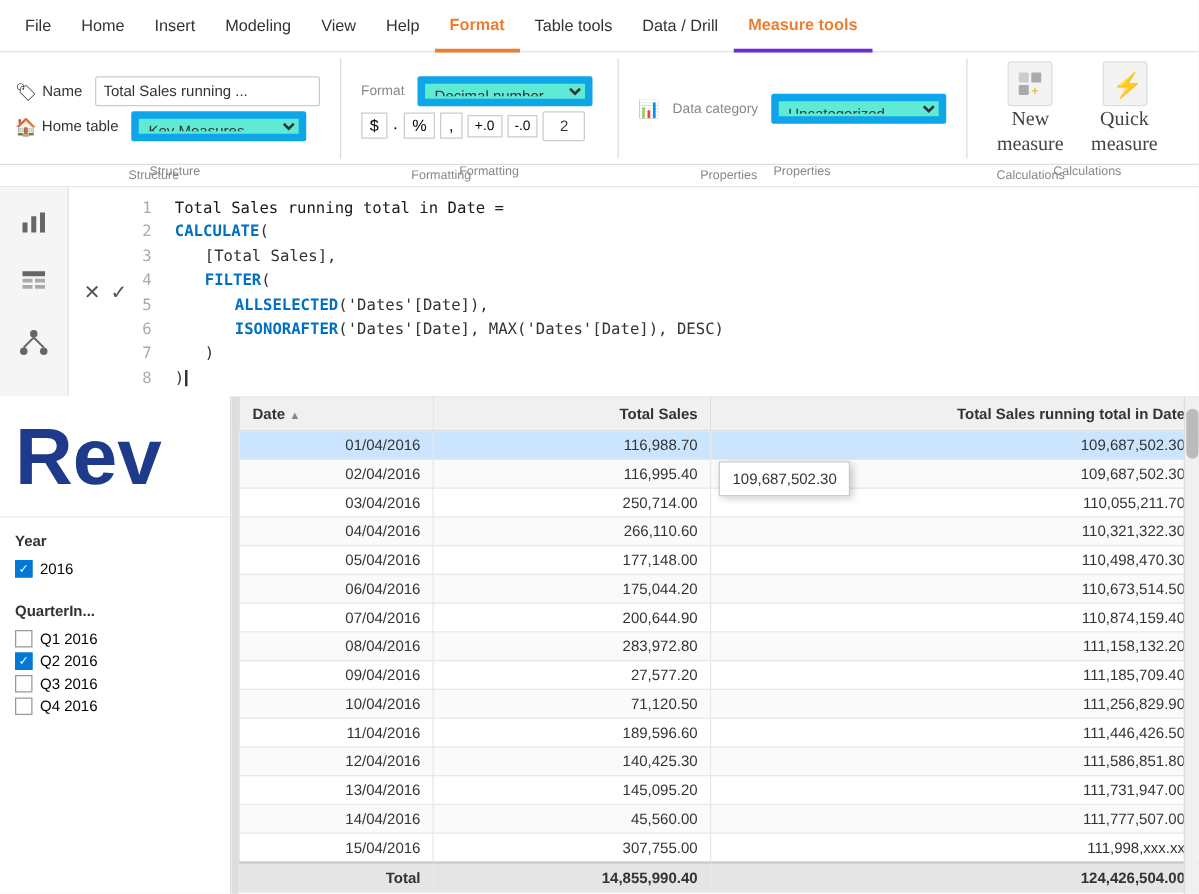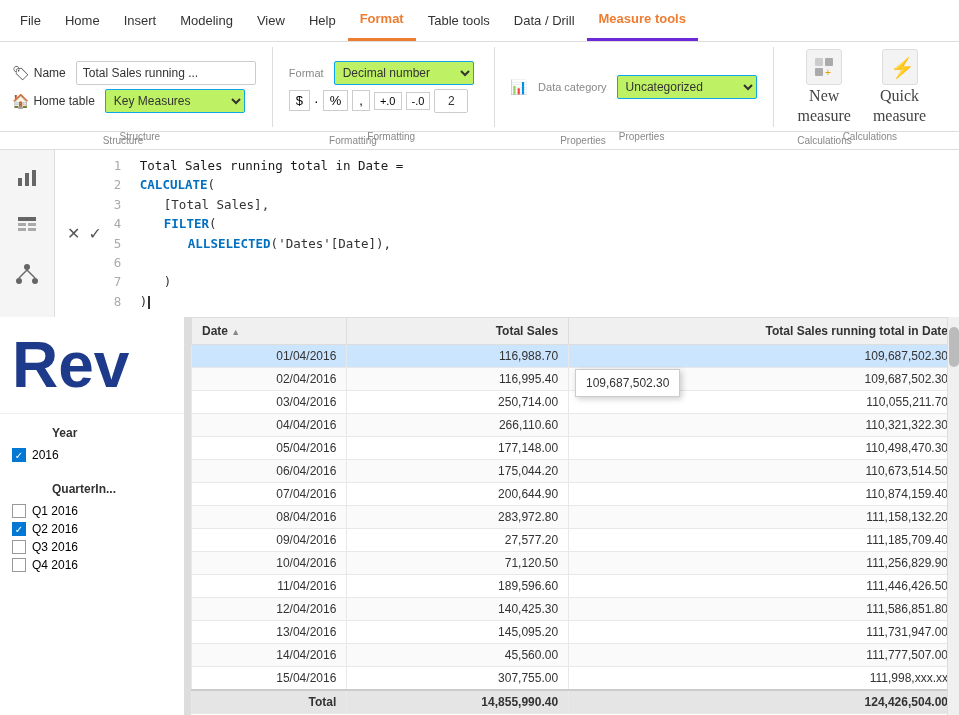--- a/index.html
+++ b/index.html
@@ -1,21 +1,21 @@
 <!DOCTYPE html>
 <html><head>
   <meta charset="utf-8">
   <style>
     * { margin: 0; padding: 0; box-sizing: border-box; }
     body { font-family: 'Segoe UI', Arial, sans-serif; font-size: 12px; background: #f3f3f3; width: 959px; height: 715px; overflow: hidden; }
 
     
     .menu-bar {
       display: flex;
-      align-items: flex-end;
+      align-items: center;
       background: #fff;
       border-bottom: 1px solid #ddd;
       height: 42px;
       padding: 0 8px;
     }
     .menu-item {
       padding: 0 12px;
       height: 42px;
       display: flex;
       align-items: center;
@@ -63,22 +63,22 @@
     .ribbon-input {
       border: 1px solid #ccc;
       background: #fff;
       padding: 2px 6px;
       font-size: 12px;
       height: 24px;
       border-radius: 2px;
       color: #333;
     }
     .ribbon-select {
-      border: 1px solid #0ea5e9;
-      background: #bef264;
+      border: 6px solid #0ea5e9;
+      background: #5eead4;
       padding: 2px 4px;
       font-size: 12px;
       height: 24px;
       border-radius: 2px;
       color: #333;
       cursor: pointer;
     }
     .icon-btn {
       display: flex;
       align-items: center;
@@ -100,21 +100,20 @@
       align-items: center;
       justify-content: center;
       cursor: pointer;
       color: #555;
       font-size: 18px;
     }
     .filter-title {
       font-weight: 600;
       margin-bottom: 8px;
       color: #333;
-      margin-left: 40px;
     }
     .filter-item {
       display: flex;
       align-items: center;
       gap: 6px;
       margin-bottom: 4px;
     }
     .cb {
       width: 14px;
       height: 14px;
@@ -391,20 +390,21 @@
           <div style="display:flex;">
             <span style="color:#aaa;min-width:18px;margin-right:8px;">4</span>
             <span style="padding-left:24px;"><span style="color:#0070c1;font-weight:600;">FILTER</span><span style="color:#333;">(</span></span>
           </div>
           <div style="display:flex;">
             <span style="color:#aaa;min-width:18px;margin-right:8px;">5</span>
             <span style="padding-left:48px;"><span style="color:#0070c1;font-weight:600;">ALLSELECTED</span><span style="color:#333;">('Dates'[Date]),</span></span>
           </div>
           <div style="display:flex;">
             <span style="color:#aaa;min-width:18px;margin-right:8px;">6</span>
+            <span style="padding-left:48px;"><span style="color:#0070c1;font-weight:600;">ISONORAFTER</span><span style="color:#333;">('Dates'[Date], MAX('Dates'[Date]), DESC)</span></span>
           </div>
           <div style="display:flex;">
             <span style="color:#aaa;min-width:18px;margin-right:8px;">7</span>
             <span style="padding-left:24px;color:#333;">)</span>
           </div>
           <div style="display:flex;">
             <span style="color:#aaa;min-width:18px;margin-right:8px;">8</span>
             <span style="color:#333;">)<span style="display:inline-block;width:2px;height:13px;background:#333;margin-left:1px;vertical-align:middle;"></span></span>
           </div>
         </div>

